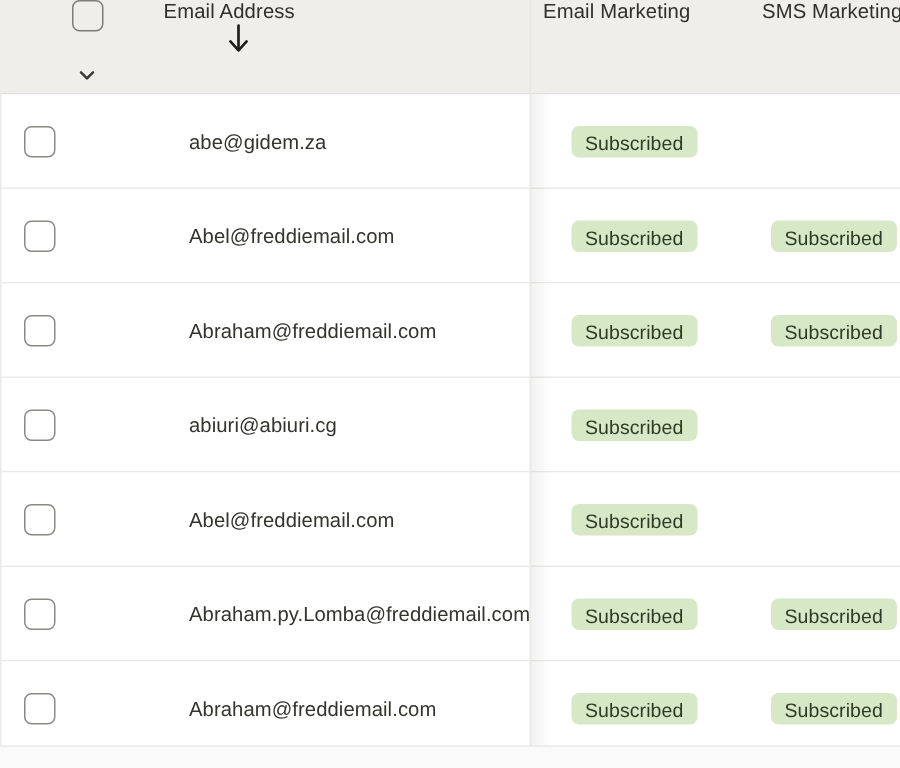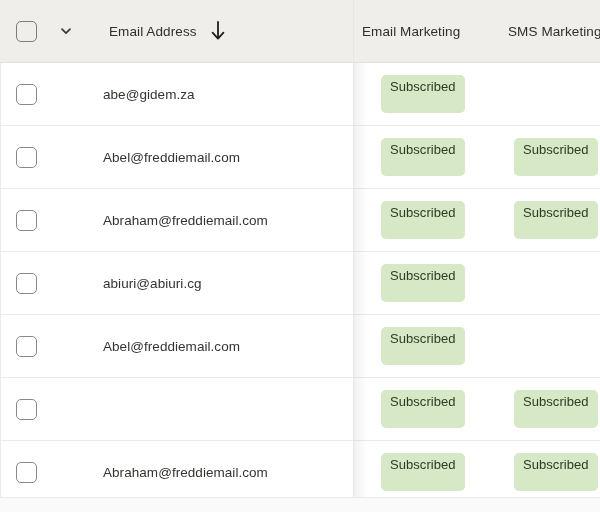--- a/index.html
+++ b/index.html
@@ -36,20 +36,21 @@
   .th {
     position: absolute;
     top: 0;
     height: 62px;
     display: flex;
     align-items: center;
     font-size: 13.5px;
     color: #2f2f2d;
     letter-spacing: 0.1px;
     white-space: nowrap;
+    flex-direction: column;
   }
 
   .th-select   { left: 0px;   width: 100px; padding-left: 16px; box-sizing: border-box; gap: 22px; }
   .th-email    { left: 109px; }
   .th-emktg    { left: 362px; }
   .th-smsmktg  { left: 508px; }
 
   
   .cbox {
     width: 21px;
@@ -92,38 +93,38 @@
 
   .cell {
     position: absolute;
     top: 0;
     height: 62px;
     display: flex;
     align-items: center;
     box-sizing: border-box;
   }
   .cell-select { left: 0px;   width: 100px; padding-left: 16px; }
-  .cell-email  { left: 103px; width: 240px; }
+  .cell-email  { left: 126px; width: 240px; }
   .cell-emktg  { left: 381px; }
   .cell-sms    { left: 514px; }
 
   .email-text {
     font-size: 13.5px;
     color: #34342f;
     white-space: nowrap;
     letter-spacing: 0.05px;
   }
 
   .badge {
     display: inline-block;
     background: #D6E8C6;
     color: #2e3b24;
     font-size: 13px;
     line-height: 1;
-    padding: 5px 9px 20px 9px;
+    padding: 5px 9px 3px 9px;
     border-radius: 5px;
     white-space: nowrap;
     letter-spacing: 0.05px;
   }
 
   
   .freeze-line {
     position: absolute;
     left: 353px;
     top: 0;
@@ -260,20 +261,23 @@
         </div>
         <div class="cell cell-emktg">
           <span class="badge">Subscribed</span>
         </div>
         <div class="cell cell-sms"></div>
       </div>
       <div class="trow">
         <div class="cell cell-select">
           <span class="cbox"></span>
         </div>
+        <div class="cell cell-email">
+          <span class="email-text">Abraham.py.Lomba@freddiemail.com</span>
+        </div>
         <div class="cell cell-emktg">
           <span class="badge">Subscribed</span>
         </div>
         <div class="cell cell-sms">
           <span class="badge">Subscribed</span>
         </div>
       </div>
       <div class="trow">
         <div class="cell cell-select">
           <span class="cbox"></span>

